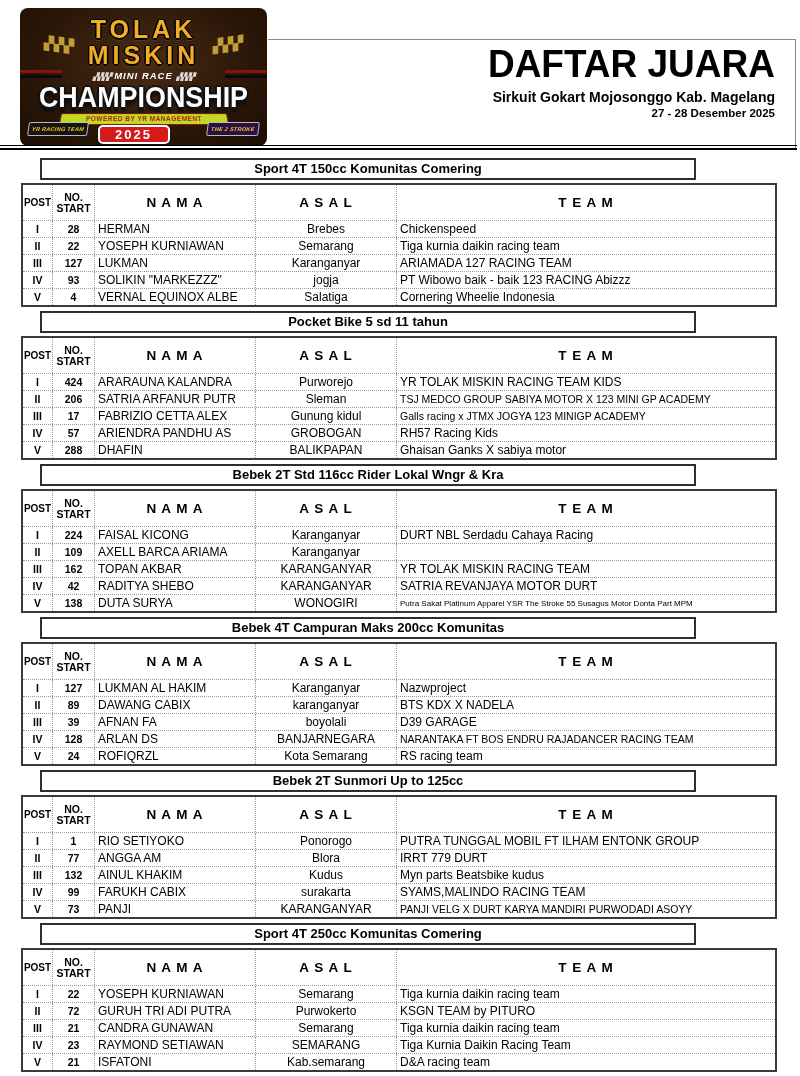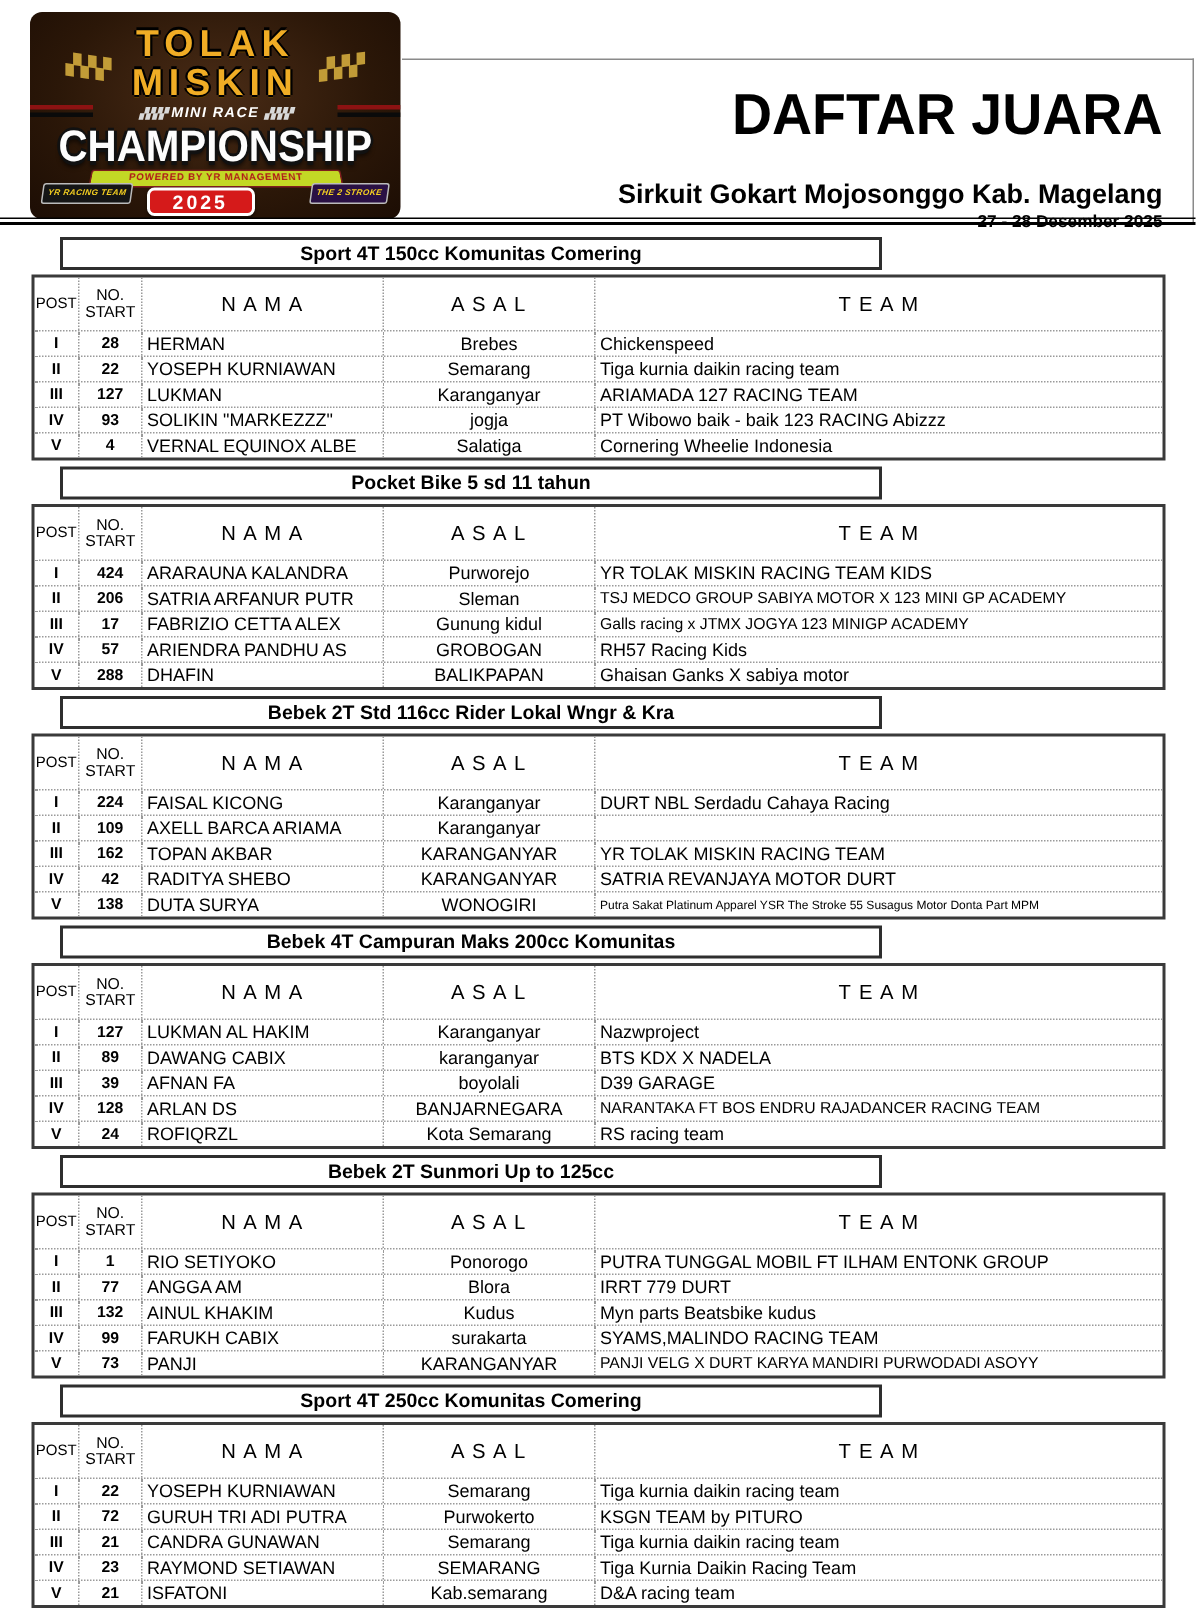--- a/index.html
+++ b/index.html
@@ -3,23 +3,23 @@
 <meta charset="utf-8">
 <style>
   * { margin:0; padding:0; box-sizing:border-box; }
   html,body { background:#fff; }
   body { font-family:"Liberation Sans", sans-serif; color:#000; }
   .page { position:relative; width:800px; height:1076px; background:#fff; overflow:hidden; }
 
   
   .gridline-h { position:absolute; top:39px; left:268px; width:528px; border-top:1px solid #8a8a8a; }
   .gridline-v { position:absolute; top:39px; left:795px; height:110px; border-left:1px solid #8a8a8a; }
-  .doc-header { position:absolute; top:58px; right:25px; text-align:right; }
+  .doc-header { position:absolute; top:45px; right:25px; text-align:right; }
   .doc-title { font-size:37px; font-weight:900; letter-spacing:0px; line-height:1; transform:scaleY(1.04); }
-  .doc-venue { font-size:18px; font-weight:bold; margin-top:24px; }
+  .doc-venue { font-size:14px; font-weight:bold; margin-top:7px; }
   .doc-date  { font-size:11.5px; font-weight:bold; margin-top:2px; }
   .black-rule { position:absolute; top:145px; left:0; width:797px; height:5px;
     border-top:1.5px solid #000; background:#000; background-clip:content-box; padding-top:1.5px; }
 
   
   .logo { position:absolute; top:8px; left:20px; width:247px; height:138px; border-radius:8px;
     background:radial-gradient(ellipse at 50% 40%, #4a2c16 0%, #2b1708 60%, #1c0d04 100%);
     overflow:hidden; text-align:center; }
   .logo-stripe { position:absolute; height:3px; background:#8c1212; }
   .logo-stripe.black { background:#0a0a0a; }
@@ -45,30 +45,30 @@
     background:#d51a1a; border:2px solid #fff; border-radius:5px; color:#fff; font-size:13px;
     font-weight:900; line-height:15px; letter-spacing:2px; box-shadow:0 1px 2px rgba(0,0,0,.5); }
   .logo-badge { position:absolute; bottom:10px; height:14px; padding:0 3px; font-size:5.5px; font-weight:900;
     font-style:italic; line-height:13px; border-radius:2px; letter-spacing:.3px; }
   .badge-left { left:8px; background:#151515; border:1px solid #bbb; color:#f5d021; transform:skewX(-8deg); }
   .badge-right { right:8px; background:#2a1044; border:1px solid #bbb; color:#f5d021; transform:skewX(-8deg); }
 
   
   #sections { position:absolute; top:158px; left:0; width:800px; }
   .race-section { margin-bottom:4px; }
-  .section-title-box { margin-left:40px; width:548px; height:22px; border:2px solid #2e2e2e;
+  .section-title-box { margin-left:40px; width:656px; height:22px; border:2px solid #2e2e2e;
     text-align:center; font-size:13px; font-weight:bold; line-height:18px; }
   .results-table { margin-left:21px; margin-top:3px; width:756px; border:2px solid #3a3a3a; }
   .row { display:grid; grid-template-columns:30px 42px 161px 141px 1fr; }
   .row.thead { height:35px; }
   .row.data { height:17px; border-top:1px dotted #9a9a9a; }
   .c { border-right:1px dotted #9a9a9a; display:flex; align-items:center; justify-content:center;
     overflow:hidden; white-space:nowrap; }
   .c.team { border-right:none; }
-  .c.h { font-weight:normal; }
+  .c.h { font-weight:bold; }
   .post.h { font-size:10px; letter-spacing:0; overflow:visible; }
   .nostart { flex-direction:column; font-size:10.5px; line-height:11px; }
   .sp { font-size:13.5px; letter-spacing:1px; }
   .c.v { font-size:10.5px; font-weight:bold; }
   .c.t { justify-content:flex-start; padding-left:3px; font-size:12px; }
   .c.ctr { font-size:12px; }
   .c.team.md { font-size:10.5px; }
   .c.team.sm { font-size:8px; }
 </style>
 </head>

